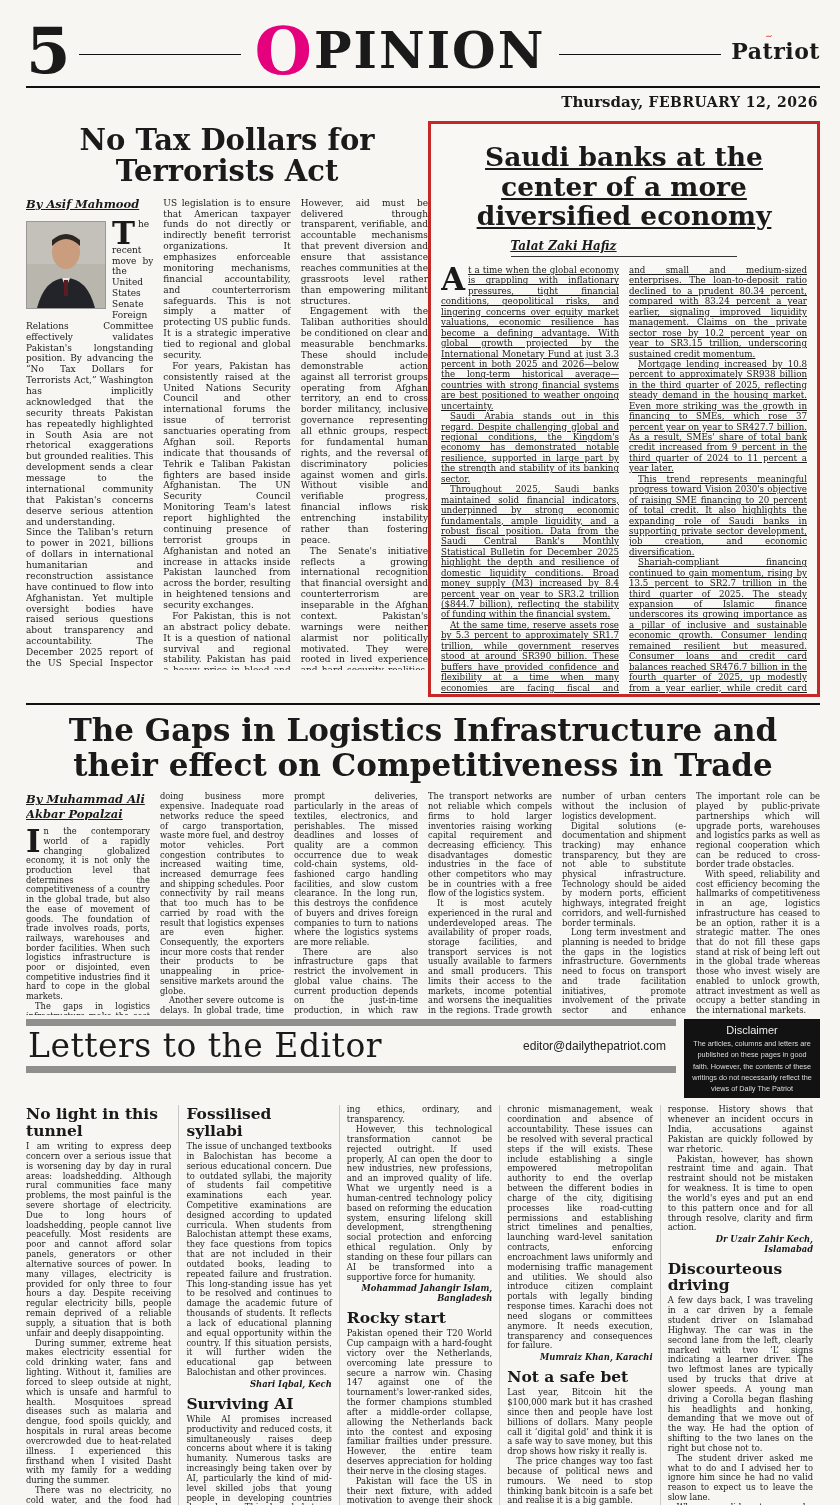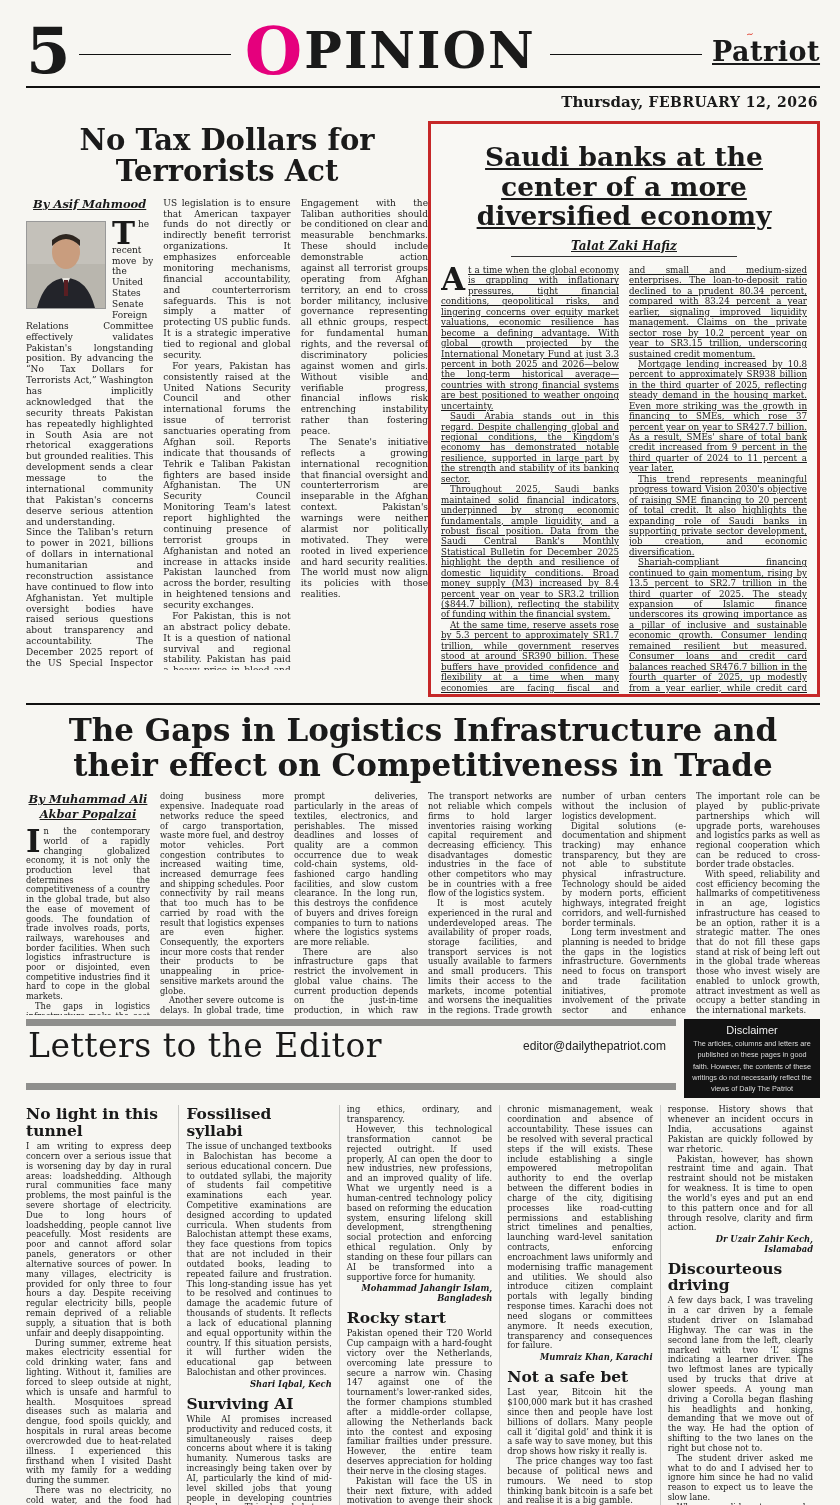--- a/index.html
+++ b/index.html
@@ -9,31 +9,31 @@
     font-family:"DejaVu Serif", serif; box-sizing:border-box;
     padding:18px 20px 0 26px;
   }
   
   .hdr-row { display:flex; align-items:center; gap:10px; }
   .pgnum { font-size:64px; font-weight:bold; line-height:0.9; letter-spacing:-2px; }
   .hrule { flex:1; border-top:1.6px solid #111; height:0; margin-top:6px; }
   .opinion { font-size:50px; letter-spacing:2px; font-weight:bold; line-height:1; white-space:nowrap; margin:0 4px; }
   .opinion .o { color:var(--accent-pink,#e5007d); font-size:66px; font-weight:bold; vertical-align:-6px; }
   .masthead-wrap { position:relative; white-space:nowrap; }
-  .masthead { font-size:27px; font-weight:bold; letter-spacing:0.5px;text-decoration:underline; }
+  .masthead { font-size:22px; font-weight:bold; letter-spacing:0.5px; }
   .masthead-mark { position:absolute; top:-7px; left:34px; color:#d21; font-size:9px; transform:rotate(-8deg); }
   .hdr-underline { border-bottom:2px solid #111; margin-top:2px; }
   .date-row { text-align:right; font-size:15px; font-weight:bold; padding:5px 2px 2px 0; }
   .date-row .caps { font-size:14px; font-weight:bold; letter-spacing:0.5px; }
   
   p { margin:0; text-align:justify; }
   p + p { text-indent:9px; }
   .cols { display:flex; }
   .col { overflow:hidden; }
-  .byline { font-weight:bold; font-style:italic; text-align:center; text-decoration:underline; }
+  .byline { font-weight:bold; font-style:italic; text-decoration:underline; }
   .dc::first-letter { float:left; font-size:31px; line-height:0.78; padding:2px 3px 0 0; font-weight:bold; }
   
   .top-row { display:flex; margin-top:8px; height:576px; }
   .art-tax { flex:1; min-width:0; }
   .tax-title { font-size:29px; font-weight:bold; text-align:center; line-height:1.08; margin:4px 8px 10px; }
   .tax-cols { gap:10px; height:472px; }
   .tax-cols .col { flex:1; font-size:9px; line-height:1.21; }
   .tax-byline { font-size:11.5px; margin-bottom:7px; }
   .author-photo { float:left; width:78px; height:86px; margin:2px 6px 2px 0; border:1px solid #999; display:block; }
   
@@ -47,21 +47,21 @@
   .big-divider { border-top:2.4px solid #111; margin:6px 0 4px; }
   .art-log { height:306px; overflow:hidden; }
   .log-title { font-size:31px; font-weight:bold; text-align:center; line-height:1.12; margin:4px 30px 10px; }
   .log-cols { gap:10px; height:228px; }
   .log-cols .col { flex:1; font-size:8.3px; line-height:1.17; }
   .log-byline { font-size:11.5px; margin-bottom:6px; line-height:1.25; }
   
   .letters-head { display:flex; align-items:stretch; margin-top:4px; }
   .lh-left { flex:1; min-width:0; }
   .bar { height:7px; background:#8f8f8d; }
-  .lh-row { display:flex; align-items:center; justify-content:space-between; padding:1px 10px 18px 2px; }
+  .lh-row { display:flex; align-items:center; justify-content:space-between; padding:1px 10px 1px 2px; }
   .letters-title { font-size:33px; font-weight:normal; letter-spacing:0.5px; margin:0; line-height:1.15; }
   .letters-email { font-family:"Liberation Sans", sans-serif; font-size:12px; color:#222; }
   .disclaimer { flex:0 0 136px; margin-left:8px; background:#121212; color:#eee; text-align:center; padding:5px 8px 4px; box-sizing:border-box; }
   .disc-title { font-size:11px; margin-bottom:2px; font-family:"Liberation Sans", sans-serif; }
   .disc-body { font-size:7.3px; line-height:1.55; font-family:"Liberation Sans", sans-serif; color:#ddd; }
   .letters-cols { display:flex; margin-top:7px; height:418px; border-bottom:1px solid #b5b5b2; }
   .letters-cols .col { flex:1; font-size:8.4px; line-height:1.17; padding:0 7px; overflow:hidden; }
   .letters-cols .col + .col { border-left:1px solid #c8c8c5; }
   .letters-cols .col:first-child { padding-left:0; }
   .letter-title { font-size:15.5px; font-weight:bold; margin:6px 0 3px; line-height:1.05; text-align:left; }
@@ -116,20 +116,21 @@
         </div>
         <div class="col">
           <div>
               <p>US legislation is to ensure that American taxpayer funds do not directly or indirectly benefit terrorist organizations. It emphasizes enforceable monitoring mechanisms, financial accountability, and counterterrorism safeguards. This is not simply a matter of protecting US public funds. It is a strategic imperative tied to regional and global security.</p>
               <p>For years, Pakistan has consistently raised at the United Nations Security Council and other international forums the issue of terrorist sanctuaries operating from Afghan soil. Reports indicate that thousands of Tehrik e Taliban Pakistan fighters are based inside Afghanistan. The UN Security Council Monitoring Team's latest report highlighted the continuing presence of terrorist groups in Afghanistan and noted an increase in attacks inside Pakistan launched from across the border, resulting in heightened tensions and security exchanges.</p>
               <p>For Pakistan, this is not an abstract policy debate. It is a question of national survival and regional stability. Pakistan has paid a heavy price in blood and economic losses in its fight against terrorism. If international financial flows are diverted, taxed, or exploited in ways that strengthen hostile militant networks, the consequences are borne first and foremost by neighboring states, particularly Pakistan.</p>
             </div>
         </div>
         <div class="col">
           <div>
+              <p>However, aid must be delivered through transparent, verifiable, and accountable mechanisms that prevent diversion and ensure that assistance reaches communities at the grassroots level rather than empowering militant structures.</p>
               <p>Engagement with the Taliban authorities should be conditioned on clear and measurable benchmarks. These should include demonstrable action against all terrorist groups operating from Afghan territory, an end to cross border militancy, inclusive governance representing all ethnic groups, respect for fundamental human rights, and the reversal of discriminatory policies against women and girls. Without visible and verifiable progress, financial inflows risk entrenching instability rather than fostering peace.</p>
               <p>The Senate's initiative reflects a growing international recognition that financial oversight and counterterrorism are inseparable in the Afghan context. Pakistan's warnings were neither alarmist nor politically motivated. They were rooted in lived experience and hard security realities. The world must now align its policies with those realities.</p>
             </div>
         </div>
       </div>
     </article>
 
     <article class="saudi-box">
       <h2 class="saudi-title">Saudi banks at the center of a more diversified economy</h2>
       <div class="saudi-byline-wrap">

